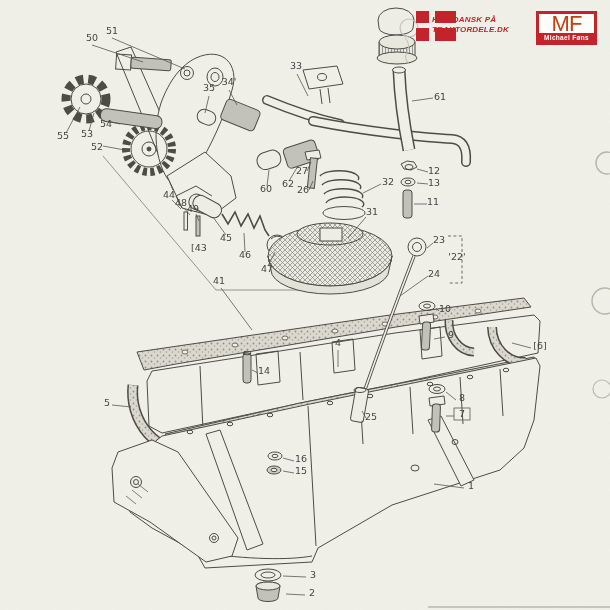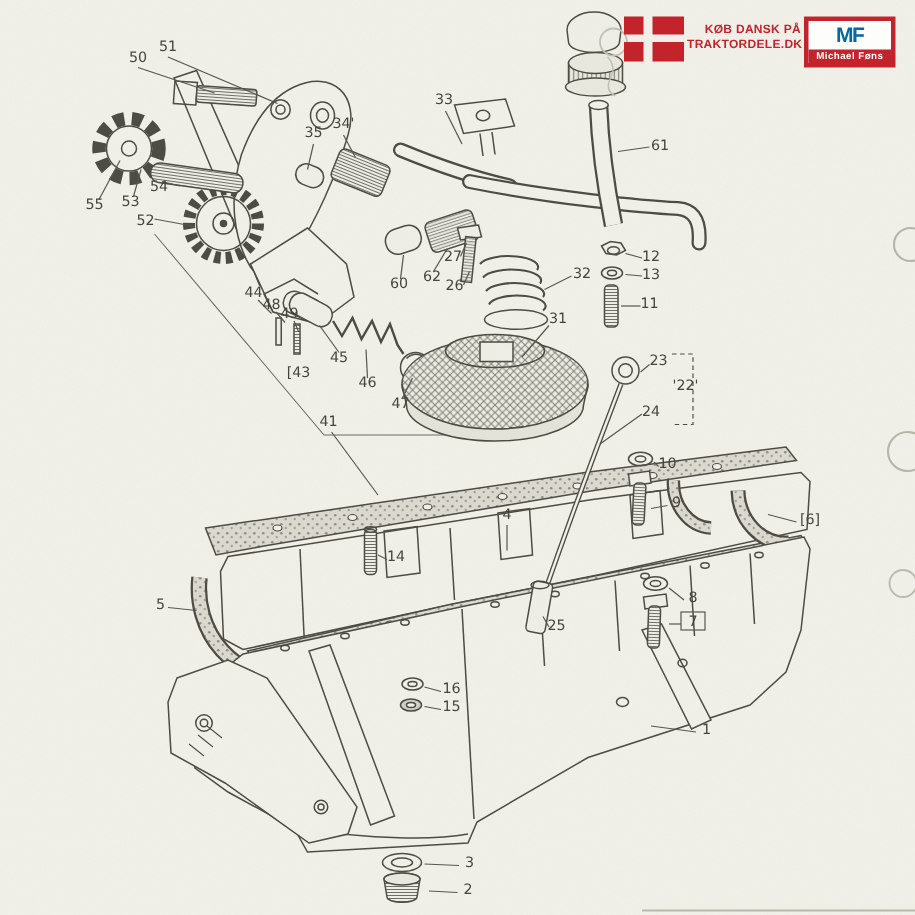--- a/index.html
+++ b/index.html
@@ -7,26 +7,26 @@
         font-family:"Liberation Sans",sans-serif;}
   .page svg{position:absolute;left:0;top:0;}
   
   .flag{position:absolute;left:416px;top:11px;width:40px;height:30px;display:grid;
         grid-template-columns:13px 6px 21px;grid-template-rows:12px 5px 13px;}
   .flag i{display:block;background:#c3242b;}
   .flag i:nth-child(1){grid-area:1/1;}
   .flag i:nth-child(2){grid-area:1/3;}
   .flag i:nth-child(3){grid-area:3/1;}
   .flag i:nth-child(4){grid-area:3/3;}
-  .tagline{position:absolute;left:458px;top:15px;width:76px;text-align:right;
-           color:#c3242b;font-weight:bold;font-size:8px;line-height:10px;
+  .tagline{position:absolute;left:432px;top:15px;width:76px;text-align:left;
+           color:#c3242b;font-weight:bold;font-style:italic;font-size:8px;line-height:10px;
            letter-spacing:.2px;}
   .mflogo{position:absolute;left:536px;top:11px;width:61px;height:34px;box-sizing:border-box;
           border:3px solid #c3242b;background:#fdfdfb;text-align:center;}
-  .mf{font-weight:bold;font-size:14px;line-height:19px;color:#0369a1;letter-spacing:-1px;}
+  .mf{font-weight:normal;font-size:22px;line-height:19px;color:#c2410c;letter-spacing:-1px;}
   .mfname{position:absolute;bottom:0;left:0;right:0;height:9px;background:#c3242b;
           color:#ffffff;font-weight:bold;font-size:6.5px;line-height:9px;letter-spacing:.3px;}
   
   .ink{stroke:#4a4a42;fill:none;stroke-width:1;}
   .pl{font-family:"DejaVu Sans",sans-serif;font-size:9.5px;fill:#43433c;}
   .leader{stroke:#55554e;stroke-width:.8;}
   .thin{stroke:#6b6b62;stroke-width:.7;}
 </style>
 </head>
 <body>

